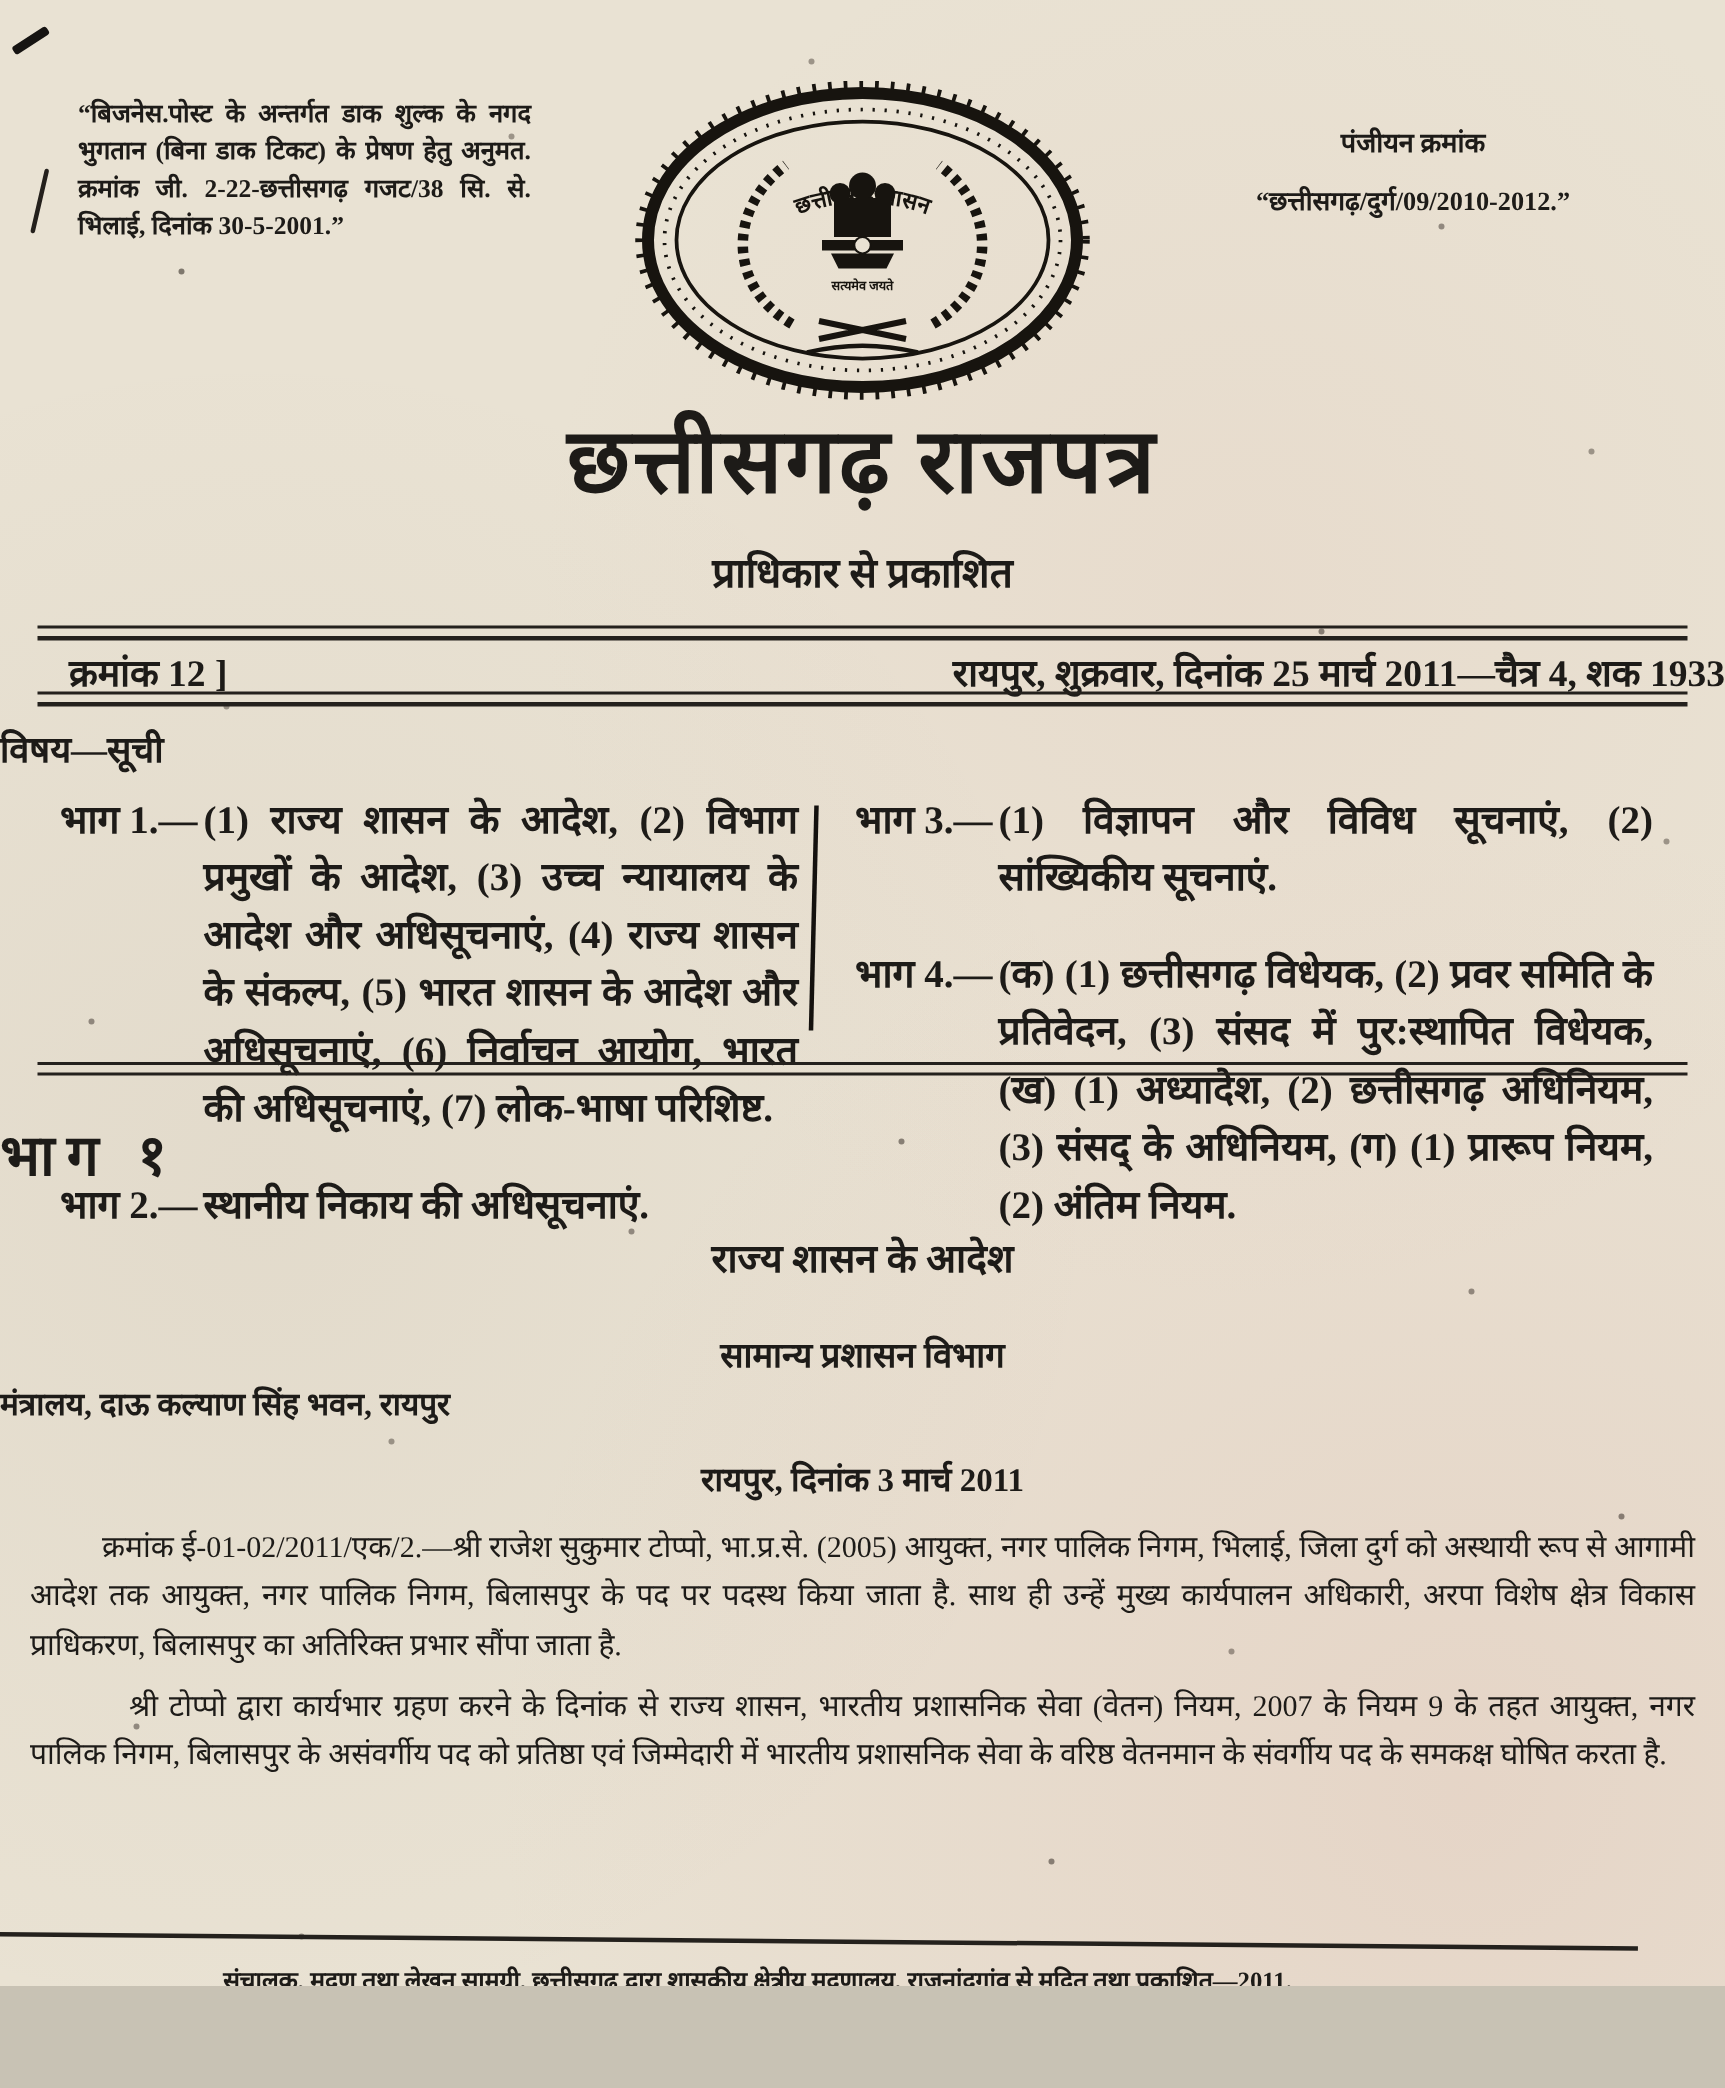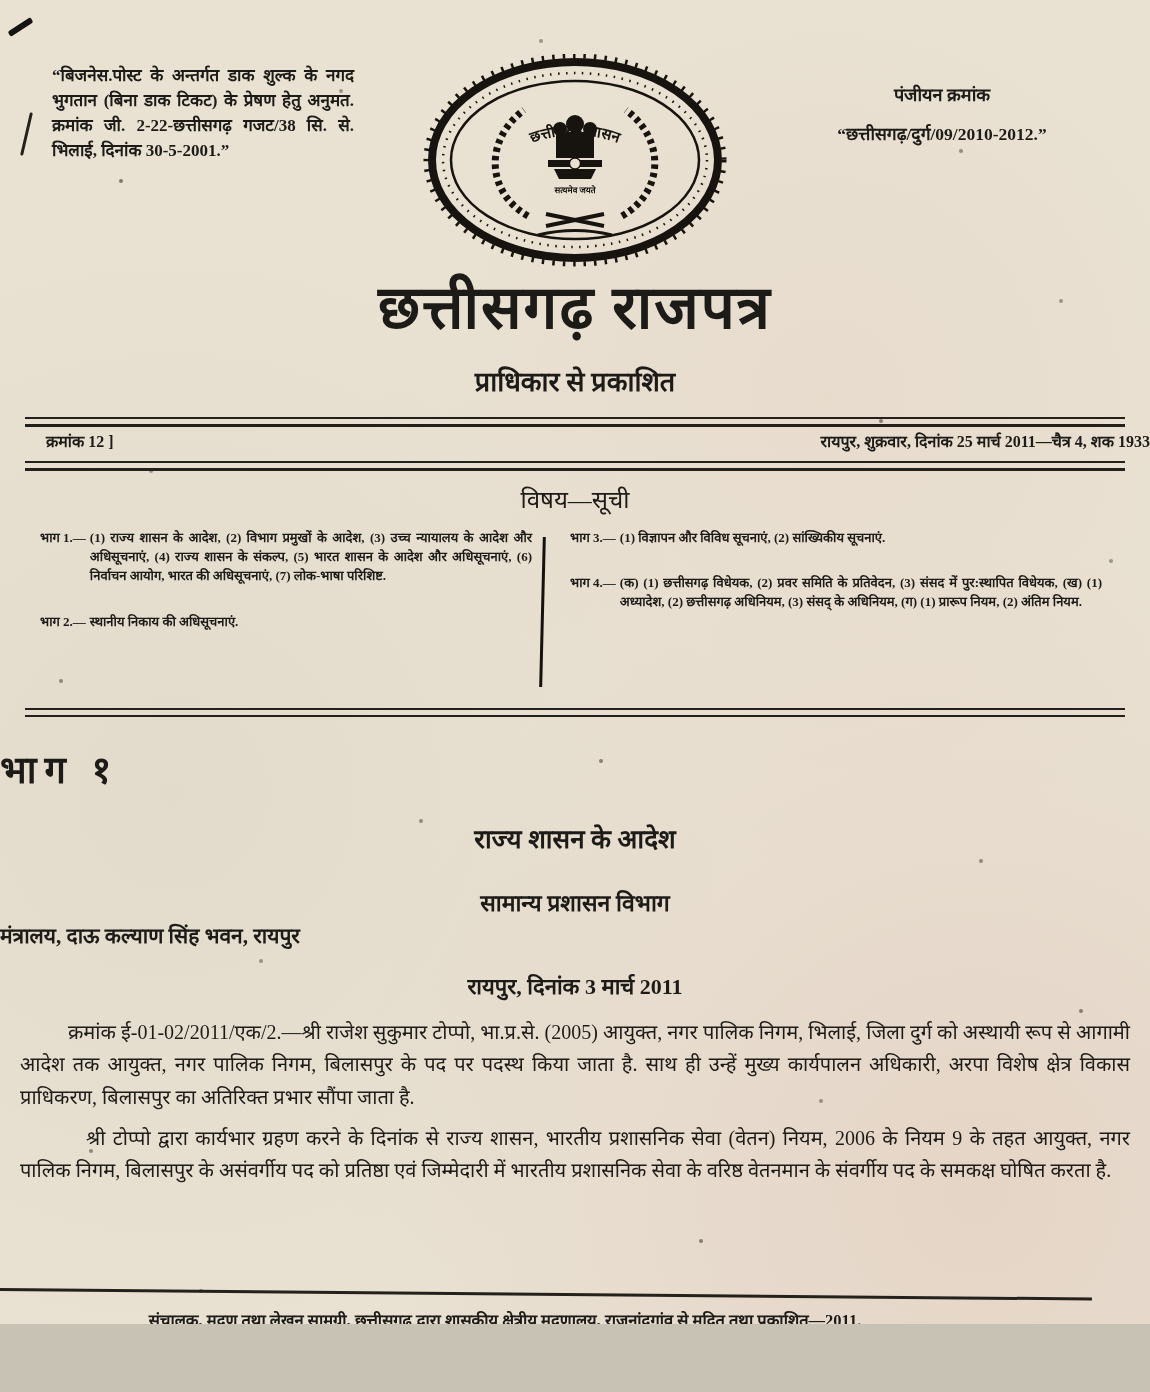--- a/index.html
+++ b/index.html
@@ -45,26 +45,26 @@
   .seal{left:420px;top:54px;width:310px;height:215px;}
 
   .gazette-title{left:0;top:264px;width:100%;text-align:center;font-size:60px;font-weight:700;letter-spacing:2px;}
   .gazette-subtitle{left:0;top:362px;width:100%;text-align:center;font-size:27px;font-weight:700;}
 
   .double-rule{left:25px;right:25px;height:5px;border-top:2px solid #24211d;border-bottom:3px solid #24211d;}
   .rule-top{top:417px;}
   .rule-mid{top:461px;}
   .rule-toc-bottom{top:708px;border-top-width:2px;border-bottom-width:2px;}
 
-  .issue-bar{left:0;top:430px;width:100%;height:28px;font-weight:700;font-size:16px;}
+  .issue-bar{left:0;top:430px;width:100%;height:28px;font-weight:700;font-size:25px;}
   .issue-serial{position:absolute;left:46px;top:0;}
   .issue-dateline{position:absolute;left:0;width:100%;text-align:right;top:0;}
 
-  .toc-heading{left:0;top:482px;width:100%;text-align:center;font-size:24px;font-weight:400;}
-  .toc{left:40px;top:528px;width:1062px;display:flex;gap:38px;font-size:13px;font-weight:600;line-height:1.48;}
+  .toc-heading{left:0;top:482px;width:100%;font-size:24px;font-weight:700;}
+  .toc{left:40px;top:528px;width:1062px;display:flex;gap:38px;font-size:26px;font-weight:600;line-height:1.48;}
   .toc-col{flex:1;}
   .toc-col-left{flex:0 0 492px;}
   .toc-item{display:flex;text-align:justify;}
   .toc-item + .toc-item{margin-top:26px;}
   .toc-label{white-space:nowrap;margin-right:4px;}
   .toc-divider{left:541px;top:537px;width:3px;height:150px;background:#14110e;transform:rotate(1.4deg);}
 
   .part-heading{left:0;top:742px;width:100%;font-size:38px;font-weight:700;letter-spacing:8px;}
   .section-title{left:0;top:820px;width:100%;text-align:center;font-size:26px;font-weight:700;}
   .department{left:0;top:886px;width:100%;text-align:center;font-size:23px;font-weight:700;}
@@ -168,19 +168,19 @@
   <div class="abs part-heading">भाग १</div>
   <div class="abs section-title">राज्य शासन के आदेश</div>
   <div class="abs department">सामान्य प्रशासन विभाग</div>
   <div class="abs office-line">मंत्रालय, दाऊ कल्याण सिंह भवन, रायपुर</div>
   <div class="abs order-dateline">रायपुर, दिनांक 3 मार्च 2011</div>
 
   <div class="abs body-text para-1">
     <p>क्रमांक ई-01-02/2011/एक/2.—श्री राजेश सुकुमार टोप्पो, भा.प्र.से. (2005) आयुक्त, नगर पालिक निगम, भिलाई, जिला दुर्ग को अस्थायी रूप से आगामी आदेश तक आयुक्त, नगर पालिक निगम, बिलासपुर के पद पर पदस्थ किया जाता है. साथ ही उन्हें मुख्य कार्यपालन अधिकारी, अरपा विशेष क्षेत्र विकास प्राधिकरण, बिलासपुर का अतिरिक्त प्रभार सौंपा जाता है.</p>
   </div>
   <div class="abs body-text para-2">
-    <p>श्री टोप्पो द्वारा कार्यभार ग्रहण करने के दिनांक से राज्य शासन, भारतीय प्रशासनिक सेवा (वेतन) नियम, 2006 के नियम 9 के तहत आयुक्त, नगर पालिक निगम, बिलासपुर के असंवर्गीय पद को प्रतिष्ठा एवं जिम्मेदारी में भारतीय प्रशासनिक सेवा के वरिष्ठ वेतनमान के संवर्गीय पद के समकक्ष घोषित करता है.</p>
+    <p>श्री टोप्पो द्वारा कार्यभार ग्रहण करने के दिनांक से राज्य शासन, भारतीय प्रशासनिक सेवा (वेतन) नियम, 2007 के नियम 9 के तहत आयुक्त, नगर पालिक निगम, बिलासपुर के असंवर्गीय पद को प्रतिष्ठा एवं जिम्मेदारी में भारतीय प्रशासनिक सेवा के वरिष्ठ वेतनमान के संवर्गीय पद के समकक्ष घोषित करता है.</p>
   </div>
 
   <div class="abs footer-rule"></div>
   <div class="abs imprint">संचालक, मुद्रण तथा लेखन सामग्री, छत्तीसगढ़ द्वारा शासकीय क्षेत्रीय मुद्रणालय, राजनांदगांव से मुद्रित तथा प्रकाशित—2011.</div>
 
 </div>
 
 </body></html>

